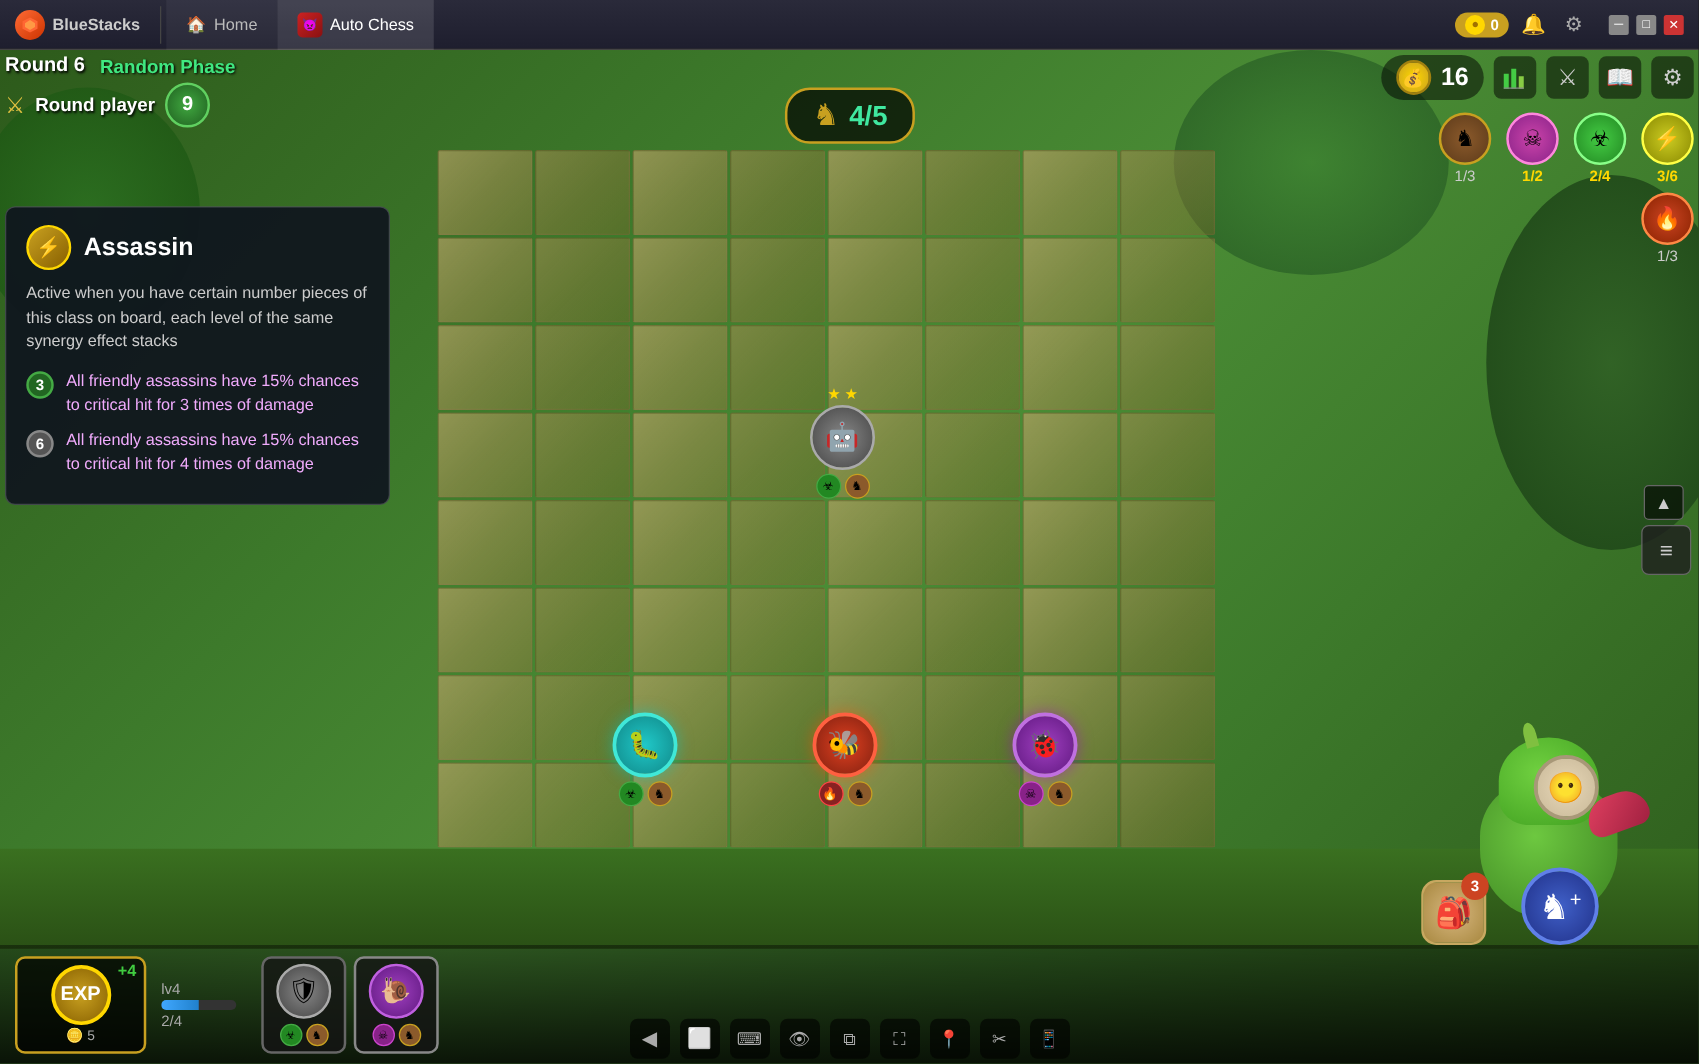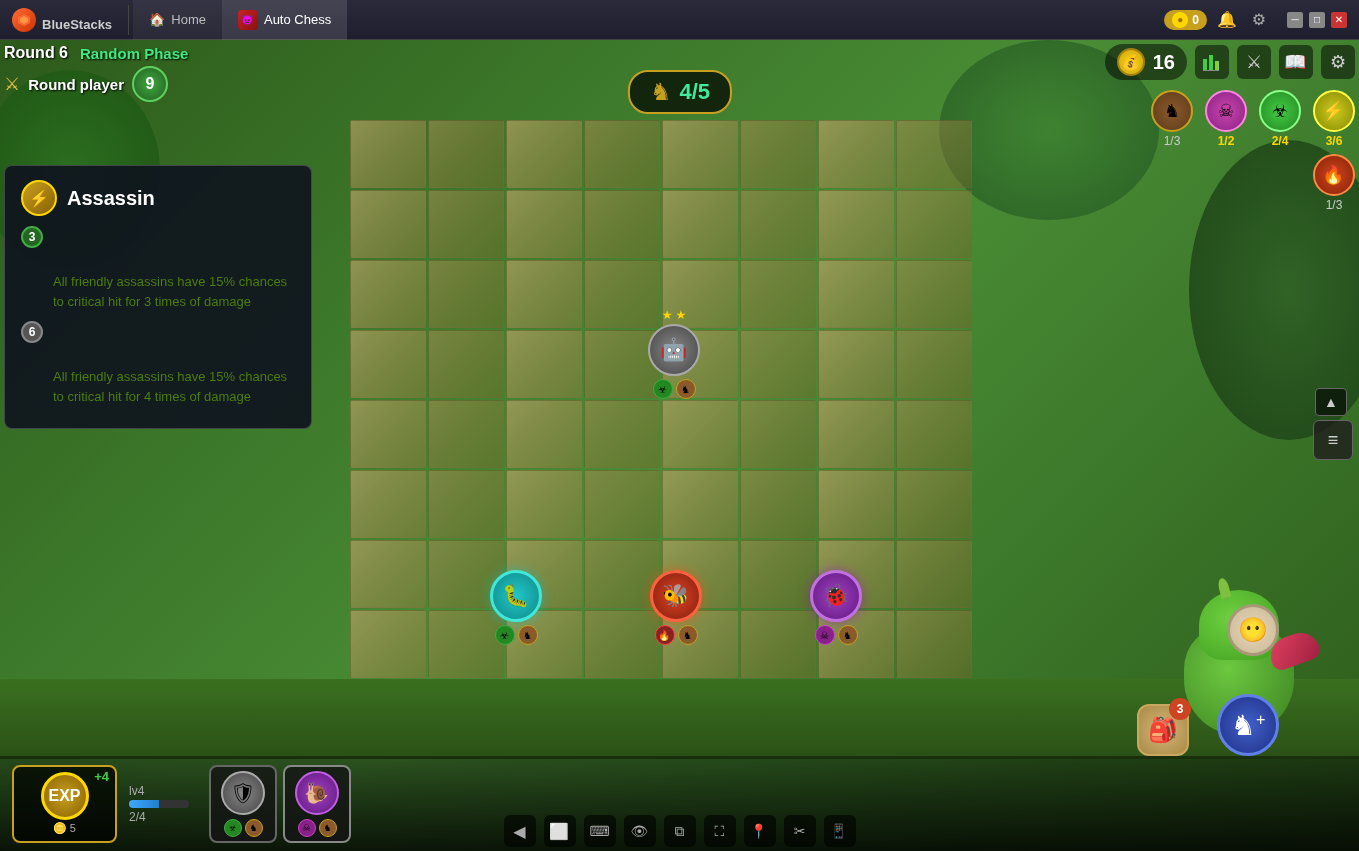--- a/index.html
+++ b/index.html
@@ -18,21 +18,21 @@
       height: 40px;
       background: linear-gradient(to bottom, #2a2a3a, #1e1e2e);
       display: flex;
       align-items: center;
       position: absolute;
       top: 0; left: 0;
       z-index: 100;
       border-bottom: 1px solid #444;
     }
     .titlebar-logo {
-      display: flex; align-items: flex-end; gap: 6px;
+      display: flex; align-items: center; gap: 6px;
       padding: 0 12px;
     }
     .logo-circle {
       width: 24px; height: 24px;
       background: linear-gradient(135deg, #ff6b35, #cc3300);
       border-radius: 50%;
       display: flex; align-items: center; justify-content: center;
       font-size: 12px; color: white;
     }
     .titlebar-brand {
@@ -266,23 +266,22 @@
       color: white;
       flex-shrink: 0;
       margin-top: 2px;
     }
     .tier-badge.active {
       background: #226622;
       border-color: #44aa44;
     }
     .tier-text {
       font-size: 13px;
-      color: #4d7c0f;
+      color: #f0abfc;
       line-height: 1.5;
-      margin-top: 48px;
     }
 
     
     #hud-topright {
       position: absolute;
       top: 4px;
       right: 4px;
       display: flex;
       flex-direction: column;
       gap: 6px;
@@ -673,20 +672,21 @@
     </div>
   </div>
 
   <div id="synergy-tooltip">
     <div class="tooltip-title-row">
       <div class="assassin-icon">
         <span>⚡</span>
       </div>
       <span class="tooltip-name">Assassin</span>
     </div>
+    <p class="tooltip-desc">Active when you have certain number pieces of this class on board, each level of the same synergy effect stacks</p>
     <div class="tooltip-tier">
       <div class="tier-badge active">3</div>
       <span class="tier-text">All friendly assassins have 15% chances to critical hit for 3 times of damage</span>
     </div>
     <div class="tooltip-tier">
       <div class="tier-badge">6</div>
       <span class="tier-text">All friendly assassins have 15% chances to critical hit for 4 times of damage</span>
     </div>
   </div>
 

